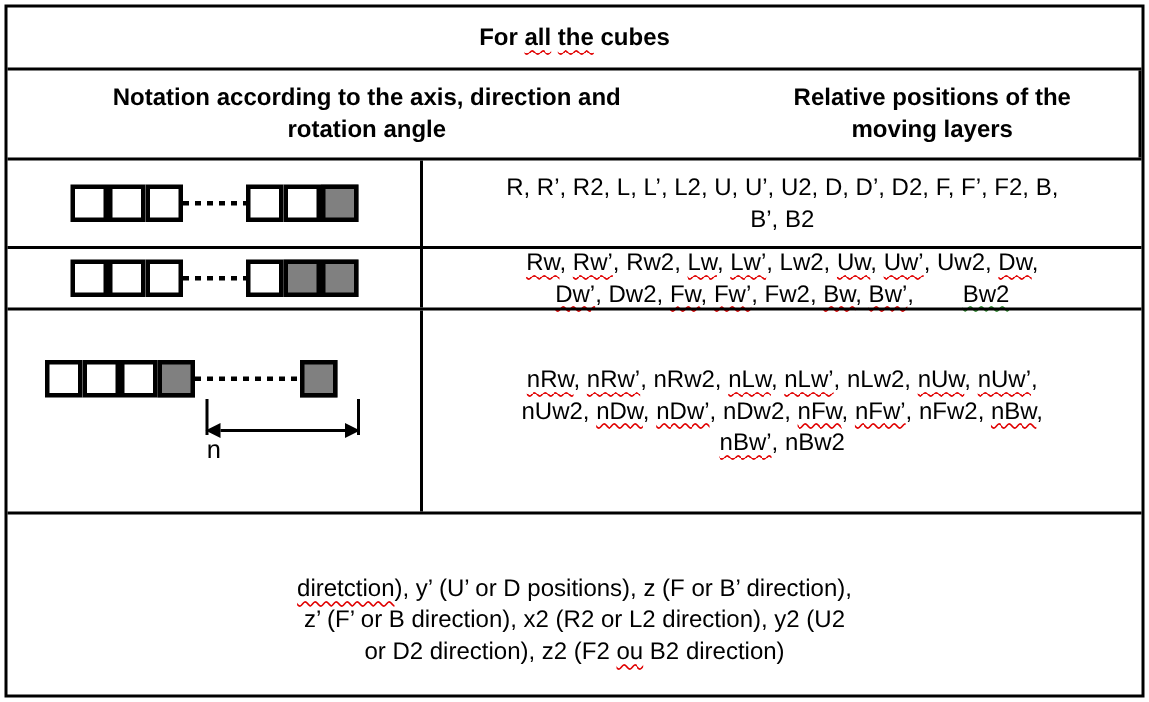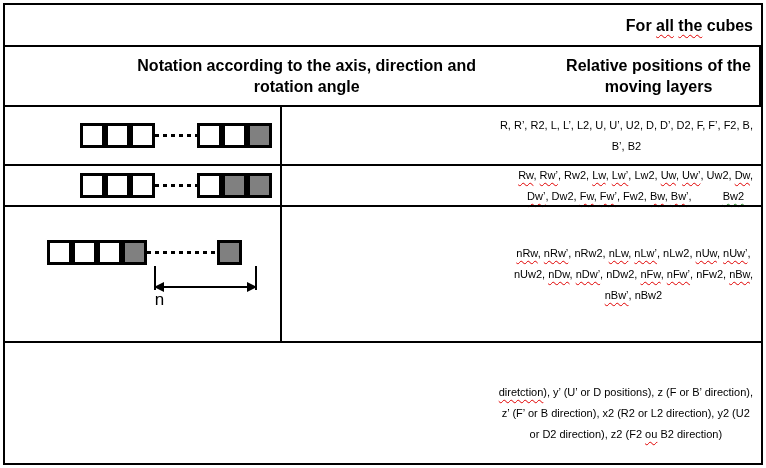--- a/index.html
+++ b/index.html
@@ -15,26 +15,26 @@
   .table{position:absolute;left:3px;top:3px;width:760px;height:462px;
     border:2px solid var(--border);display:flex;flex-direction:column;background:#fff;}
   .row{display:flex;flex-direction:row;align-items:stretch;}
   .row + .row{border-top:2px solid var(--border);}
   .row1{height:40px;}
   .row2{height:60px;}
   .row3{height:59px;}
   .row4{height:41px;}
   .row5{height:136px;}
   .row6{flex:1;}
-  .cell{display:flex;align-items:center;justify-content:flex-end;text-align:center;padding:4px 8px;}
+  .cell{display:flex;align-items:center;justify-content:center;text-align:center;padding:4px 8px;}
   .cell.left{width:277px;flex:0 0 277px;border-right:2px solid var(--border);}
   .cell.right{flex:1;}
   .cell.full{flex:1;}
   .hdr{font-weight:bold;font-size:16px;line-height:21px;}
-  .notation{font-size:11px;line-height:21px;}
+  .notation{font-size:16px;line-height:21px;}
   .plainlabel{font-size:16px;line-height:21px;}
   .sq-red{text-decoration-line:underline;text-decoration-style:wavy;
     text-decoration-color:var(--sq-red);text-decoration-thickness:1px;text-underline-offset:3px;}
   .sq-green{text-decoration-line:underline;text-decoration-style:wavy;
     text-decoration-color:var(--sq-green);text-decoration-thickness:1px;text-underline-offset:3px;margin-left:28px;}
   
   .diagram{display:flex;align-items:center;}
   .sq-group{display:flex;}
   .square{width:25px;height:25px;border:3px solid #000;background:#fff;flex:0 0 auto;}
   .square.gray{background:var(--square-gray);}

